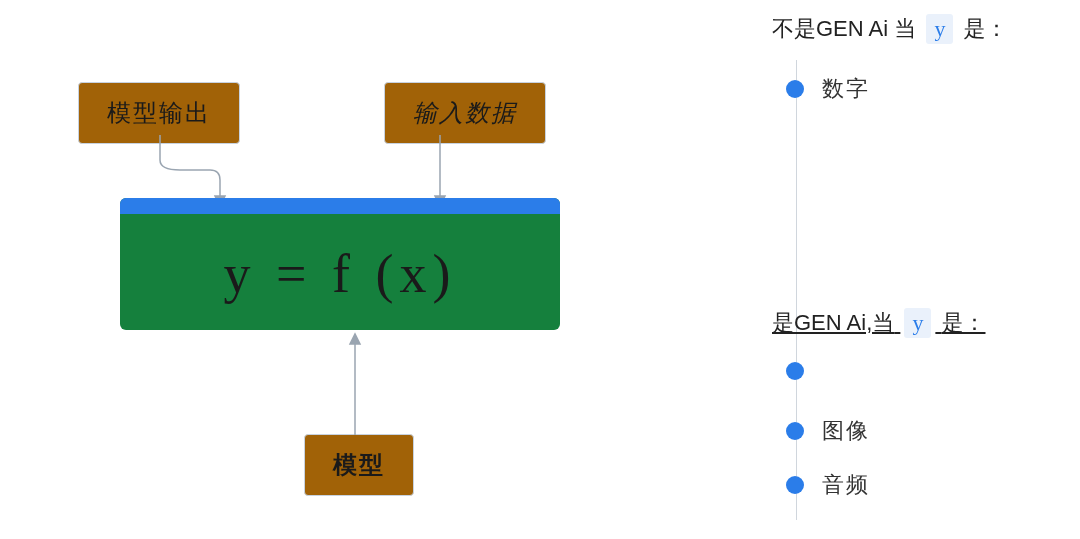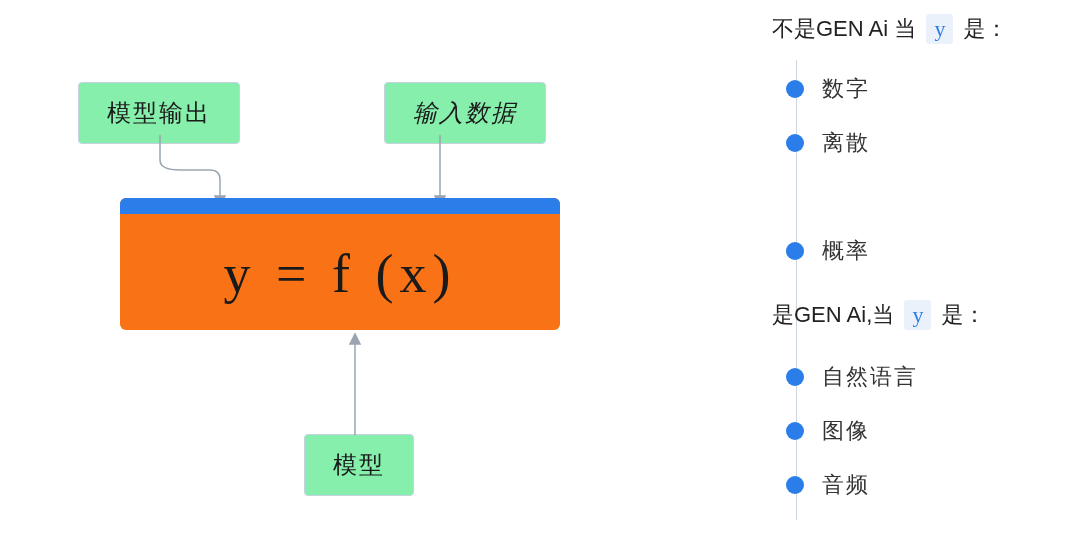--- a/index.html
+++ b/index.html
@@ -18,33 +18,33 @@
       width: 740px;
       height: 539px;
     }
     .label-box {
       position: absolute;
       border: 1px solid #c7d2e0;
       border-radius: 4px;
       padding: 14px 28px;
       font-size: 24px;
       color: #1a1a1a;
-      background: #86efac;
+      background: #a16207;
       letter-spacing: 2px;
     }
     .label-out { left: 78px; top: 82px; }
     .label-in  { left: 384px; top: 82px; font-style: italic; }
-    .label-mdl { left: 304px; top: 434px; }
+    .label-mdl { left: 304px; top: 434px; font-weight: bold; }
     .formula-box {
       position: absolute;
       left: 120px;
       top: 198px;
       width: 440px;
       height: 132px;
-      background: #f97316;
+      background: #15803d;
       border-radius: 6px;
     }
     .formula-top {
       position: absolute;
       left: 0; top: 0; width: 100%; height: 16px;
       background: #2b7de9;
       border-top-left-radius: 6px;
       border-top-right-radius: 6px;
     }
     .formula-text {
@@ -93,21 +93,21 @@
       display: inline-block;
       background: #eaf1fb;
       color: #2b7de9;
       padding: 2px 8px;
       margin: 0 4px;
       border-radius: 3px;
       font-family: "Times New Roman", serif;
       vertical-align: baseline;
     }
     .title1 { top: 14px; }
-    .title2 { top: 300px; }
+    .title2 { top: 308px; text-decoration: underline; }
     .bullet-item {
       position: absolute;
       left: 26px;
       display: flex;
       align-items: center;
       gap: 18px;
     }
     .dot {
       width: 18px; height: 18px;
       background: #2b7de9;
@@ -153,38 +153,29 @@
   <div class="section-title title1">
     <span>不是GEN Ai 当</span>
     <span class="y-chip">y</span>
     <span>是：</span>
   </div>
 
   <div class="bullet-item" style="top:74px">
     <div class="dot"></div>
     <div class="bullet-text">数字</div>
   </div>
-  <div class="bullet-item" style="top:128px">
-    <div class="dot"></div>
-    <div class="bullet-text">离散</div>
-  </div>
-  <div class="bullet-item" style="top:236px">
-    <div class="dot"></div>
-    <div class="bullet-text">概率</div>
-  </div>
 
   <div class="section-title title2">
     <span>是GEN Ai,当</span>
     <span class="y-chip">y</span>
     <span>是：</span>
   </div>
 
   <div class="bullet-item" style="top:362px">
     <div class="dot"></div>
-    <div class="bullet-text">自然语言</div>
   </div>
   <div class="bullet-item" style="top:470px">
     <div class="dot"></div>
     <div class="bullet-text">音频</div>
   </div>
   <div class="bullet-item" style="top:416px">
     <div class="dot"></div>
     <div class="bullet-text">图像</div>
   </div>
 </div>

